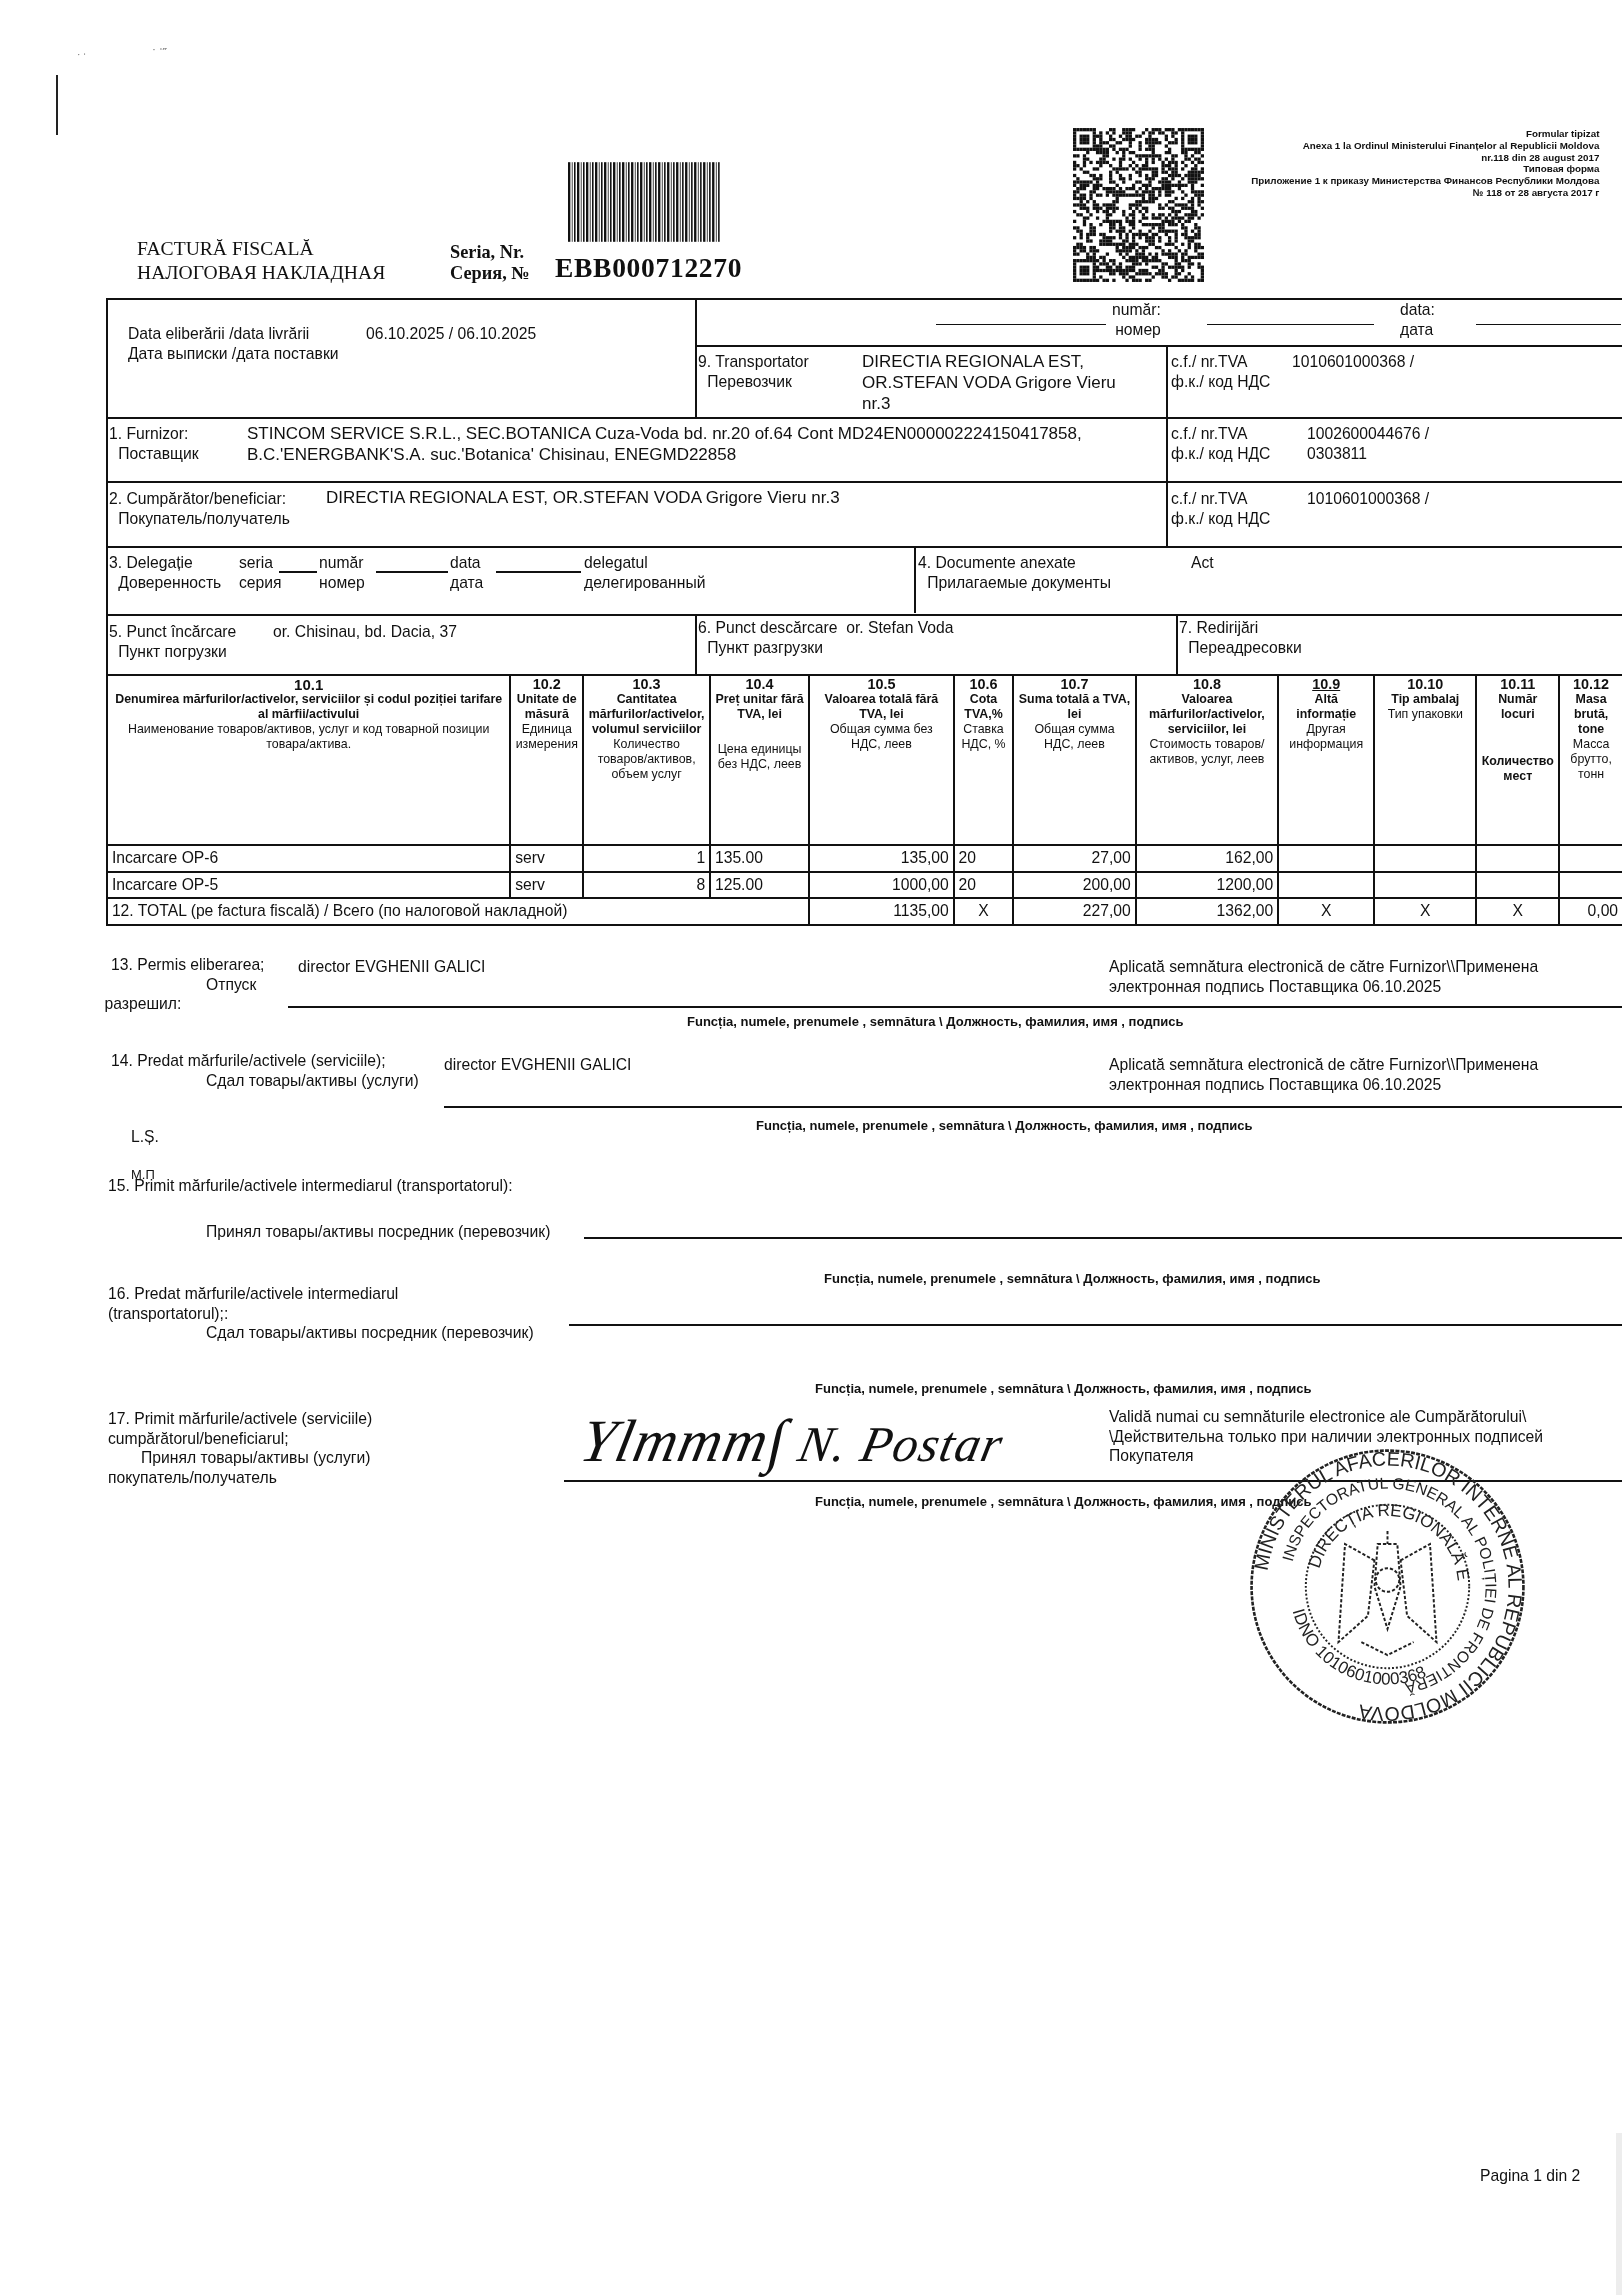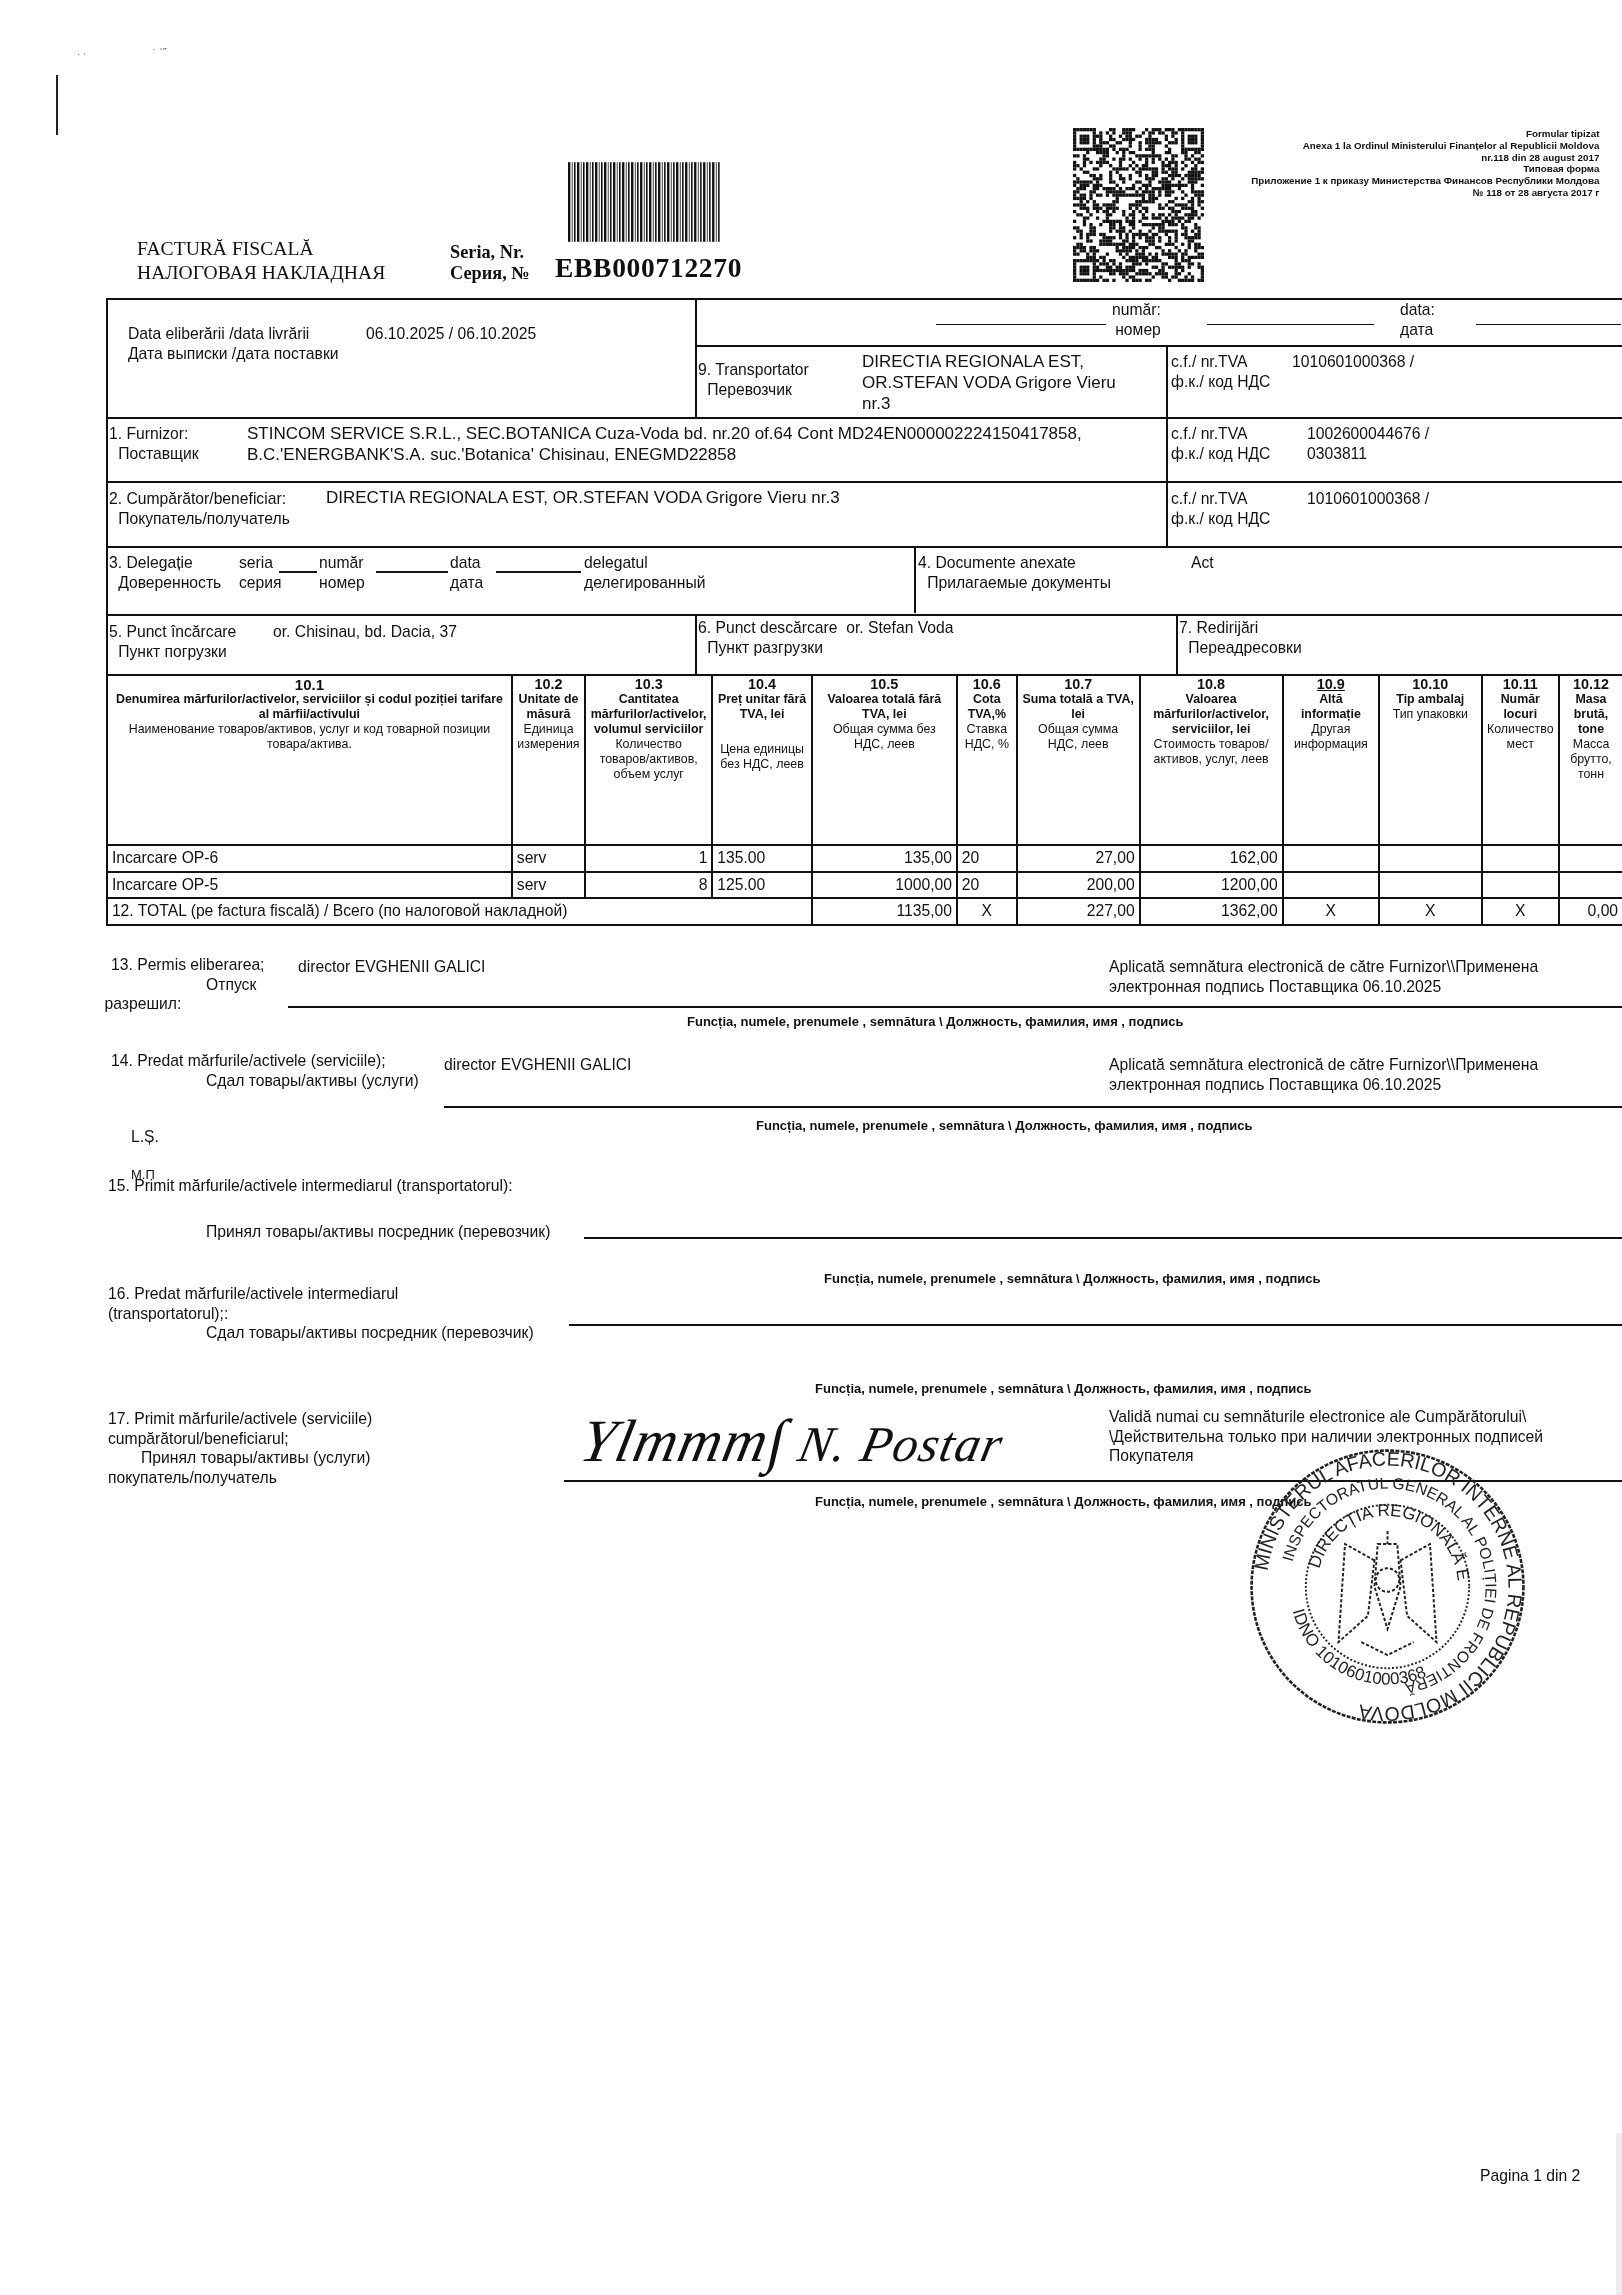--- a/index.html
+++ b/index.html
@@ -1099,21 +1099,21 @@
   <div>număr:</div>
   <div>номер</div>
 </div>
 <div class="hline" style="left:1207px;top:324px;width:167px;border-top-width:1.3px;"></div>
 <div class="abs s t24" style="left:1400px;top:300px;">
   <div>data:</div>
   <div>дата</div>
 </div>
 <div class="hline" style="left:1476px;top:324px;width:145px;border-top-width:1.3px;"></div>
 
-<div class="abs s t24" style="left:698px;top:360px;">
+<div class="abs s t24" style="left:698px;top:352px;">
   <div>9. Transportator</div>
   <div style="padding-left:9.2px;">Перевозчик</div>
 </div>
 <div class="abs s t26" style="left:862px;top:351px;">
   <div>DIRECTIA REGIONALA EST,</div>
   <div>OR.STEFAN VODA Grigore Vieru</div>
   <div>nr.3</div>
 </div>
 <div class="abs s t24" style="left:1171px;top:352px;">
   <div>c.f./ nr.TVA</div>
@@ -1258,21 +1258,21 @@
           <div style="font-weight: normal;">Другая информация</div>
         </th>
         <th>
           <div style="font-size: 14.4px;">10.10</div>
           <div>Tip ambalaj</div>
           <div style="font-weight: normal;">Тип упаковки</div>
         </th>
         <th>
           <div style="font-size: 14.4px;">10.11</div>
           <div>Număr locuri</div>
-          <div style="font-weight: normal;">Количество мест</div>
+          <div style="font-weight: bold; margin-top: 32px;">Количество мест</div>
         </th>
         <th>
           <div style="font-size: 14.4px;">10.12</div>
           <div>Masa brută, tone</div>
           <div style="font-weight: normal;">Масса брутто, тонн</div>
         </th>
       </tr>
   </thead>
   <tbody id="items-body">
       <tr>

